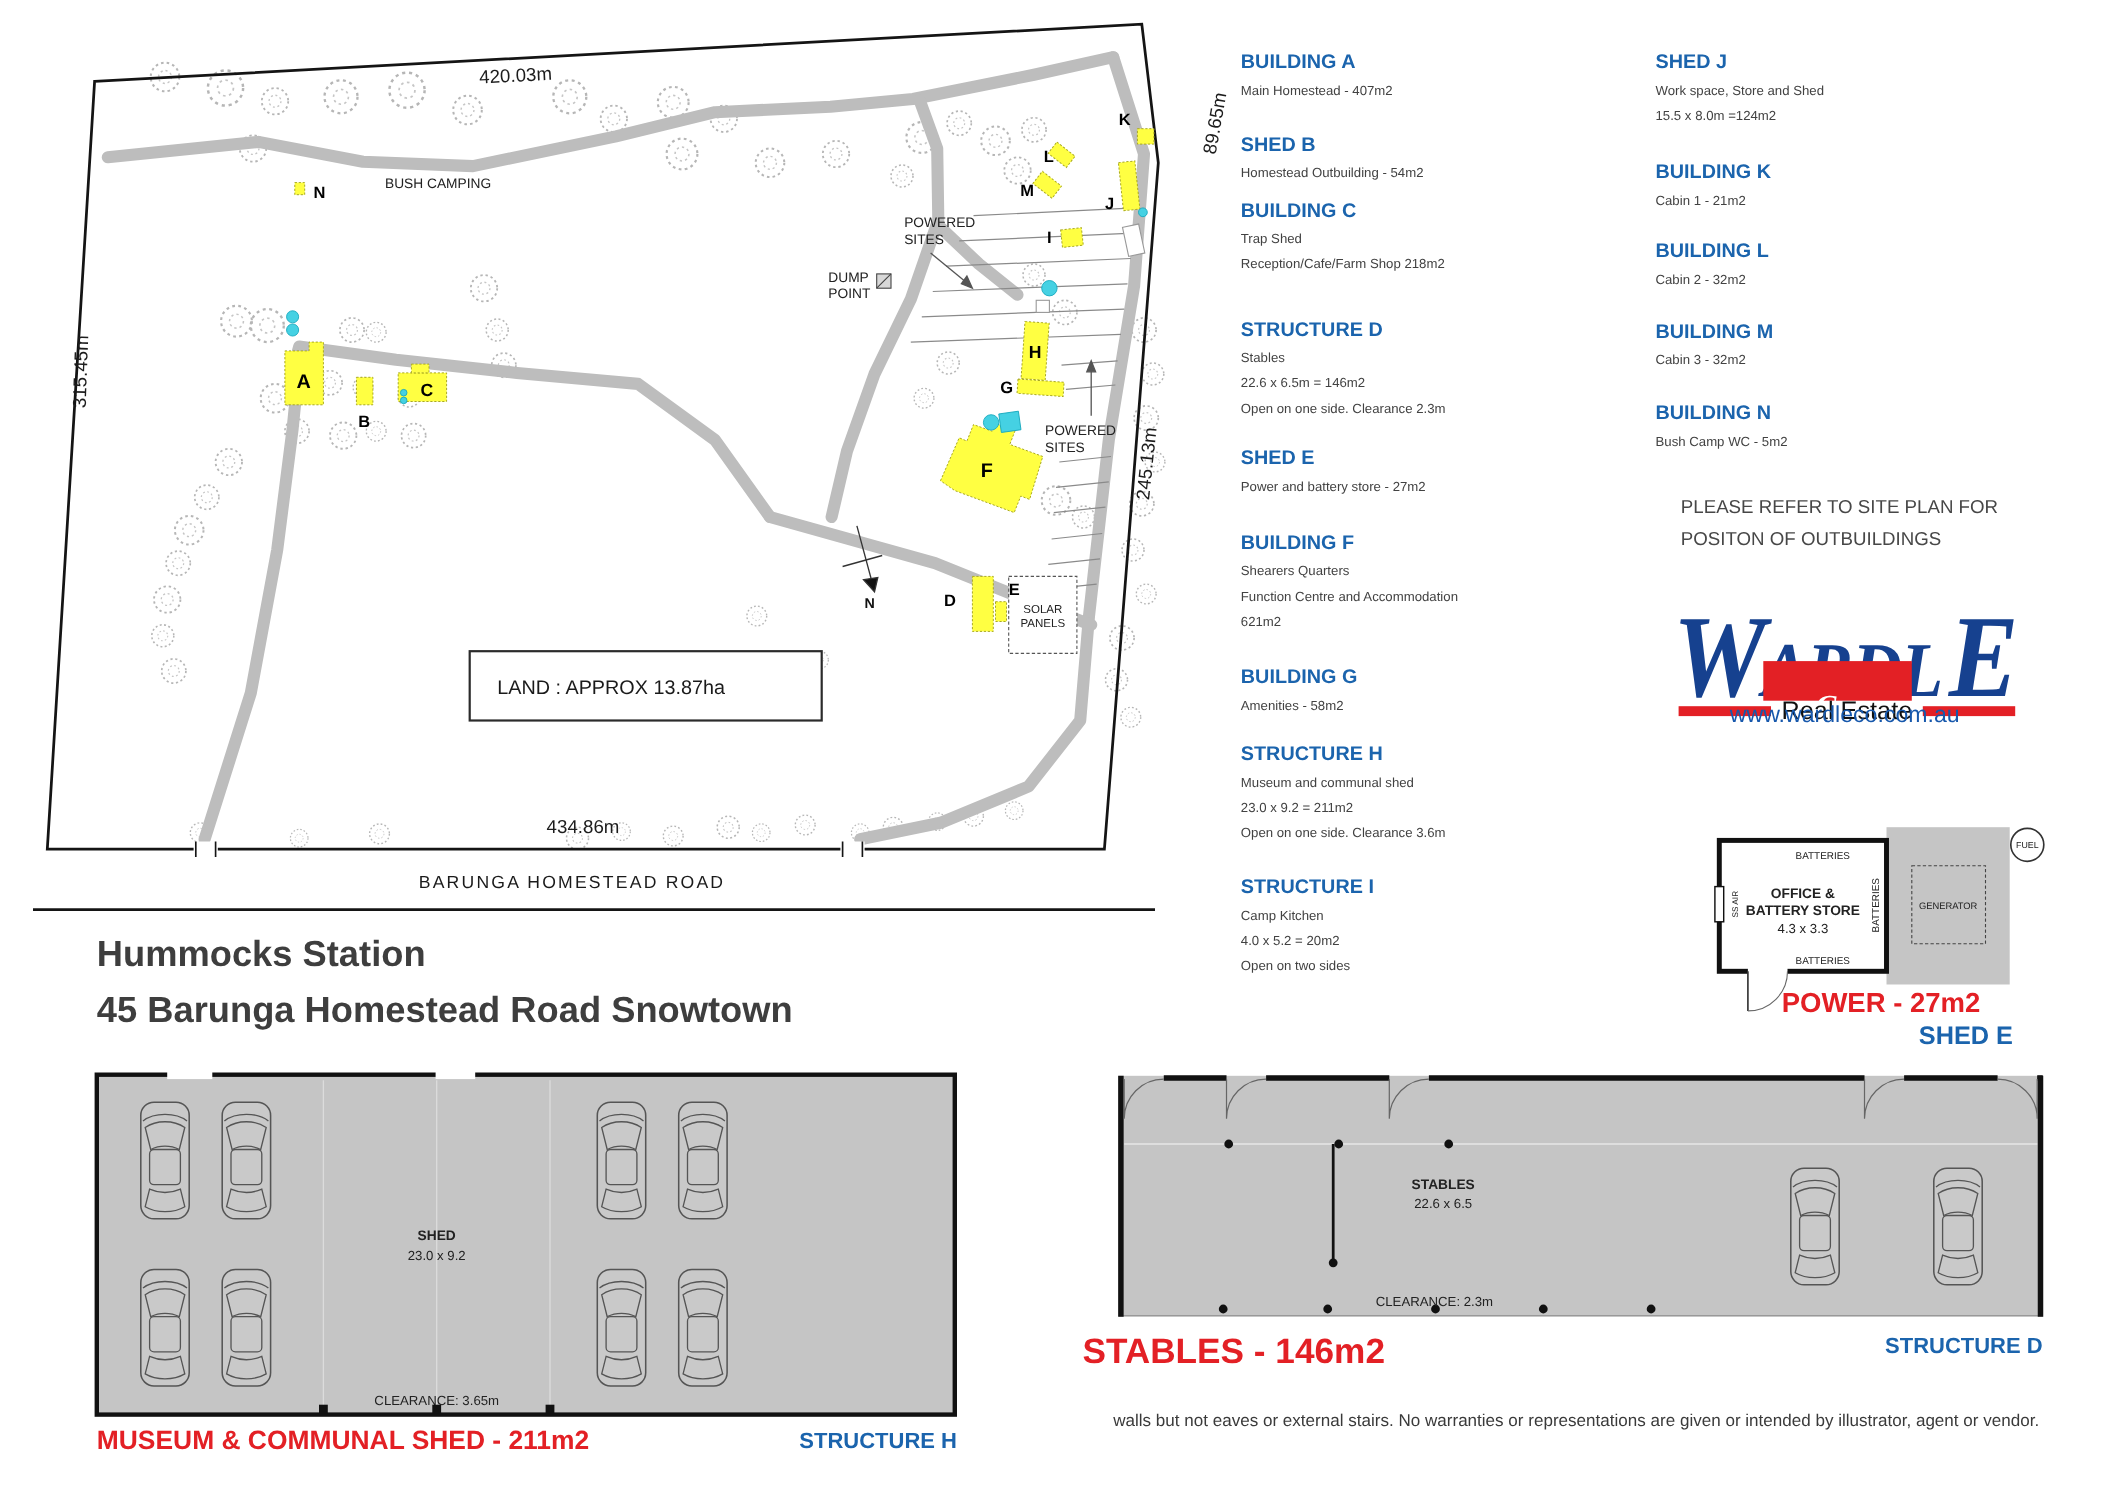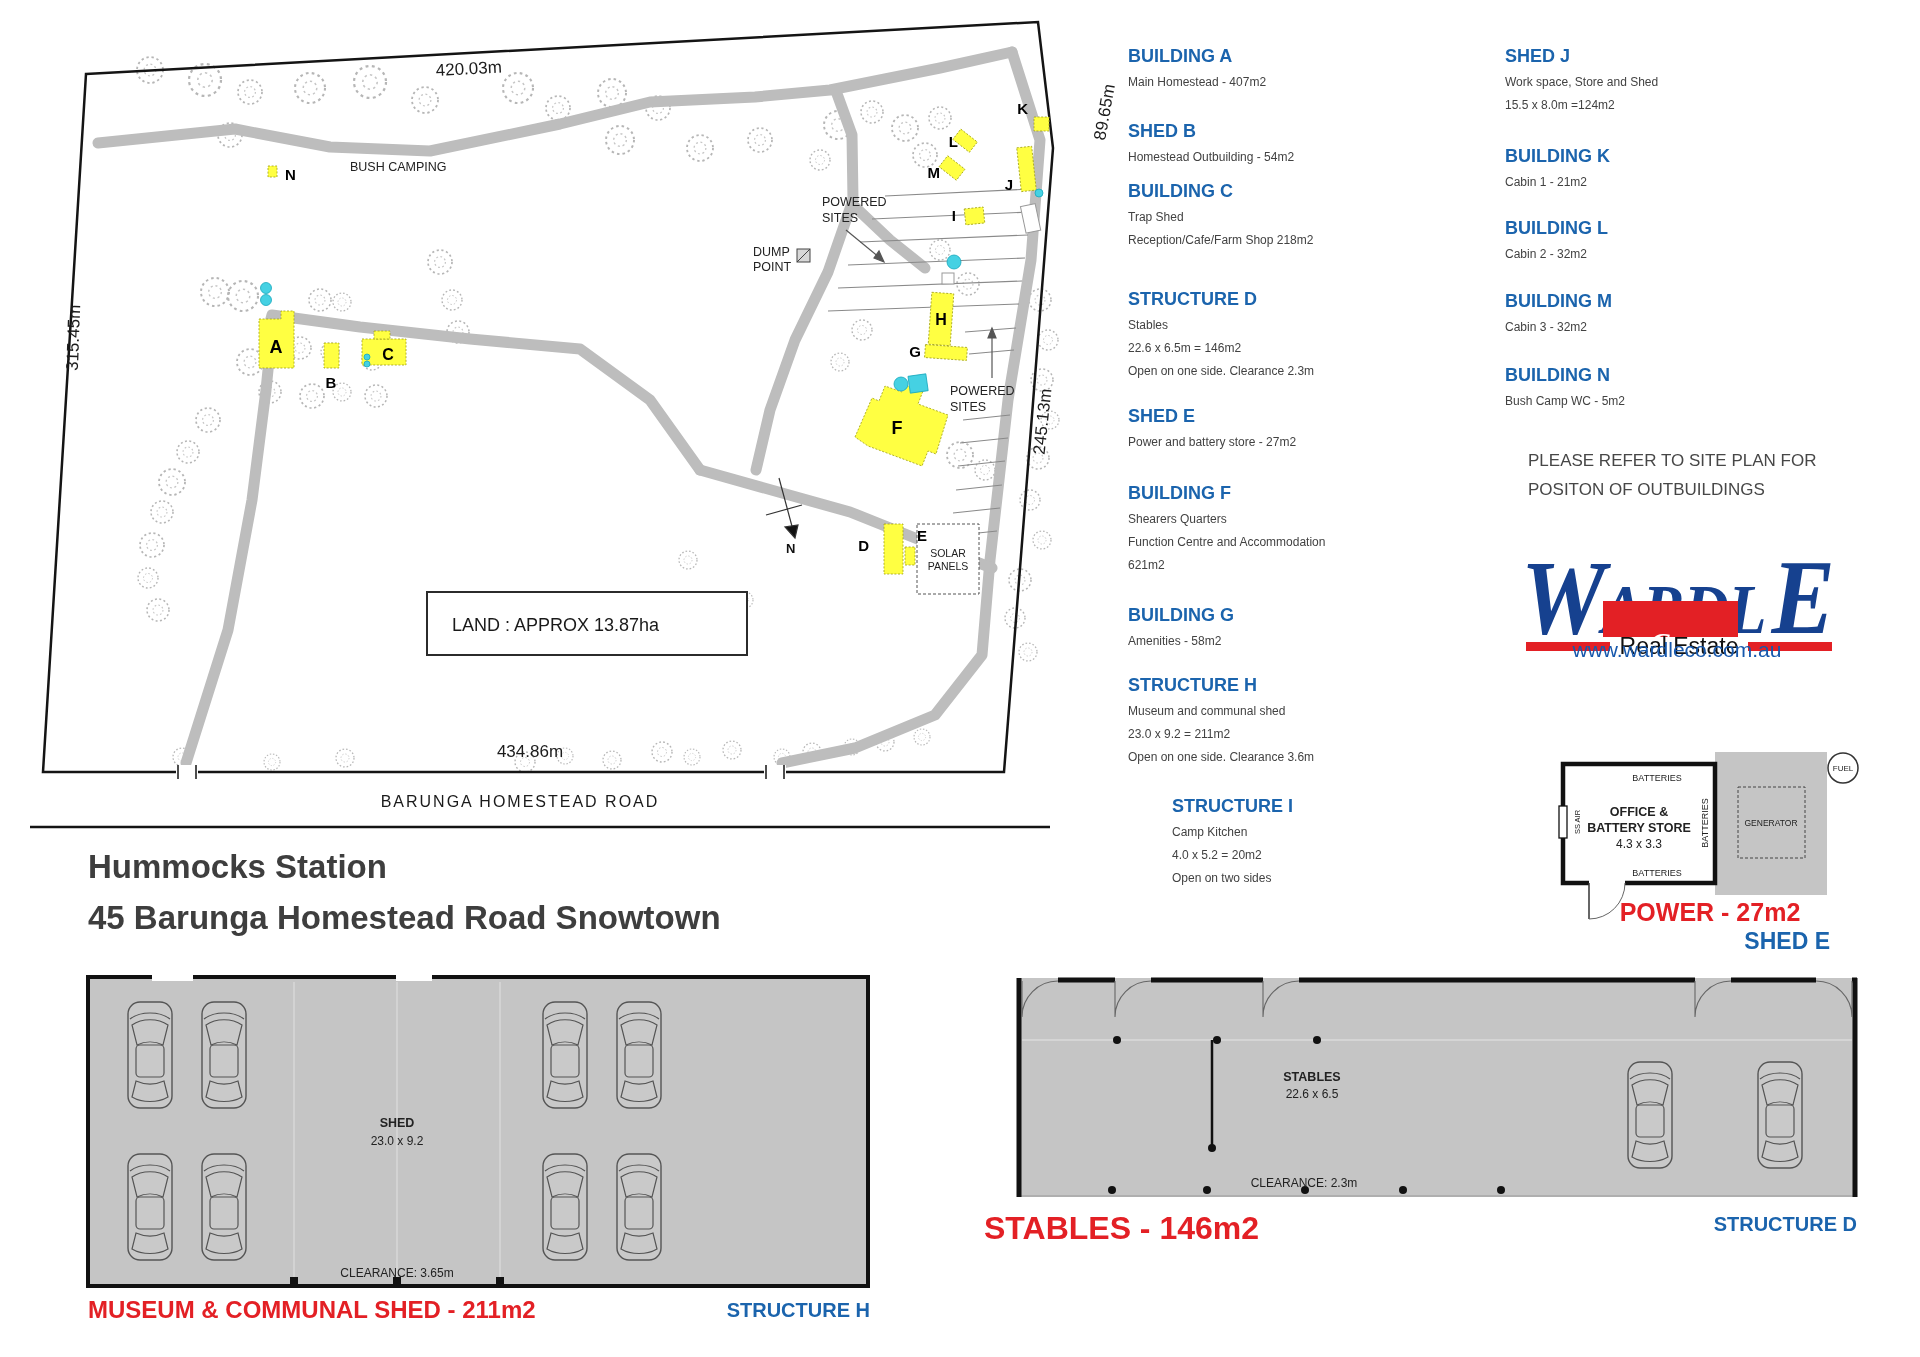--- a/index.html
+++ b/index.html
@@ -381,21 +381,21 @@
 <div class="legend-entry" style="left:1128px;top:605px">
   <div class="legend-head">BUILDING G</div>
   <div class="legend-line">Amenities - 58m2</div>
 </div>
 <div class="legend-entry" style="left:1128px;top:675px">
   <div class="legend-head">STRUCTURE H</div>
   <div class="legend-line">Museum and communal shed</div>
   <div class="legend-line">23.0 x 9.2 = 211m2</div>
   <div class="legend-line">Open on one side. Clearance 3.6m</div>
 </div>
-<div class="legend-entry" style="left:1172px;top:796px">
+<div class="legend-entry" style="left:1128px;top:796px">
   <div class="legend-head">STRUCTURE I</div>
   <div class="legend-line">Camp Kitchen</div>
   <div class="legend-line">4.0 x 5.2 = 20m2</div>
   <div class="legend-line">Open on two sides</div>
 </div>
 
 <div class="legend-entry" style="left:1505px;top:46px">
   <div class="legend-head">SHED J</div>
   <div class="legend-line">Work space, Store and Shed</div>
   <div class="legend-line">15.5 x 8.0m =124m2</div>
@@ -438,15 +438,16 @@
 <div class="abs red-label" style="left:1590px;top:898px;width:240px;text-align:center;font-size:25px">POWER - 27m2</div>
 <div class="abs blue-label" style="left:1590px;top:928px;width:240px;text-align:right;font-size:23px">SHED E</div>
 
 <div class="abs red-label" style="left:88px;top:1296px;font-size:24px">MUSEUM &amp; COMMUNAL SHED - 211m2</div>
 <div class="abs blue-label" style="left:600px;top:1299px;width:270px;text-align:right;font-size:20px">STRUCTURE H</div>
 
 <div class="abs red-label" style="left:984px;top:1210px;font-size:32px">STABLES - 146m2</div>
 <div class="abs blue-label" style="left:1630px;top:1213px;width:227px;text-align:right;font-size:20px">STRUCTURE D</div>
 
 <div class="abs" style="left:1012px;top:1279px;width:880px">
+  <div class="disc-line">walls but not eaves or external stairs. No warranties or representations are given or intended by illustrator, agent or vendor.</div>
 </div>
 
 </div>
 
 </body></html>

